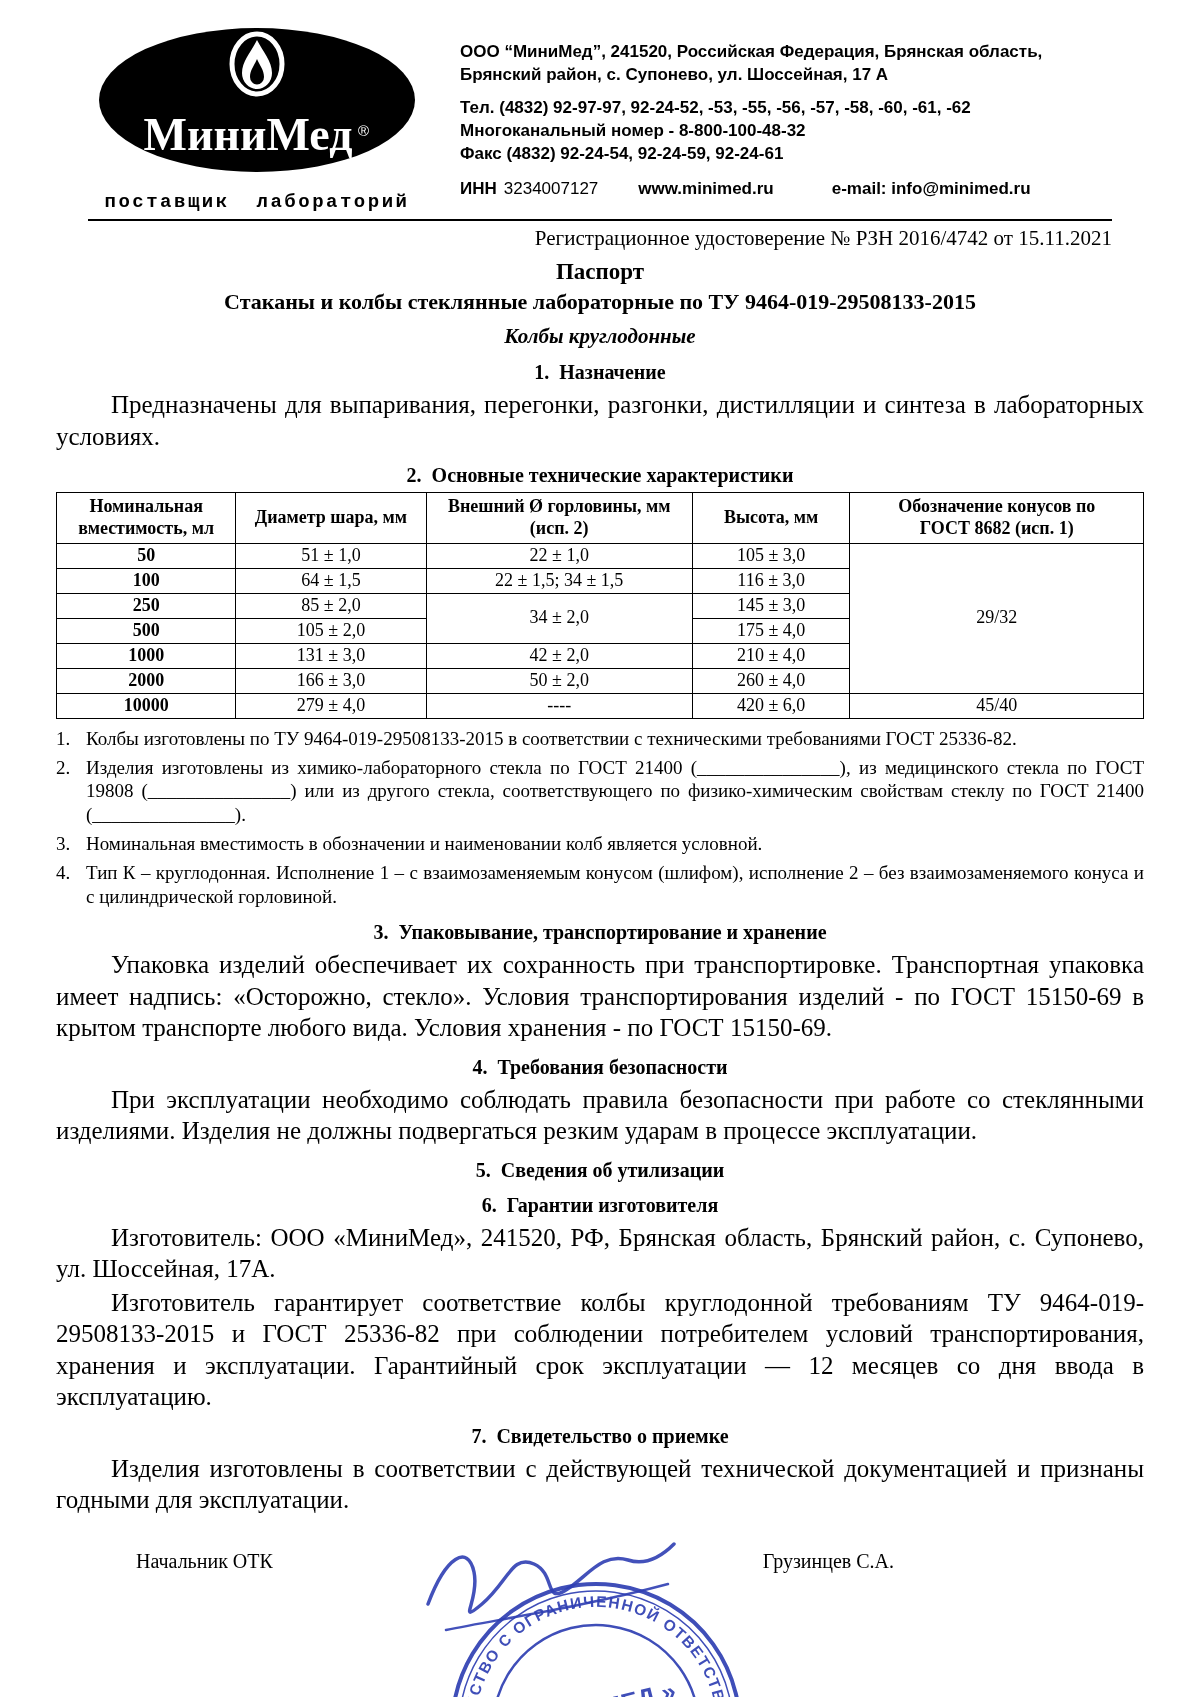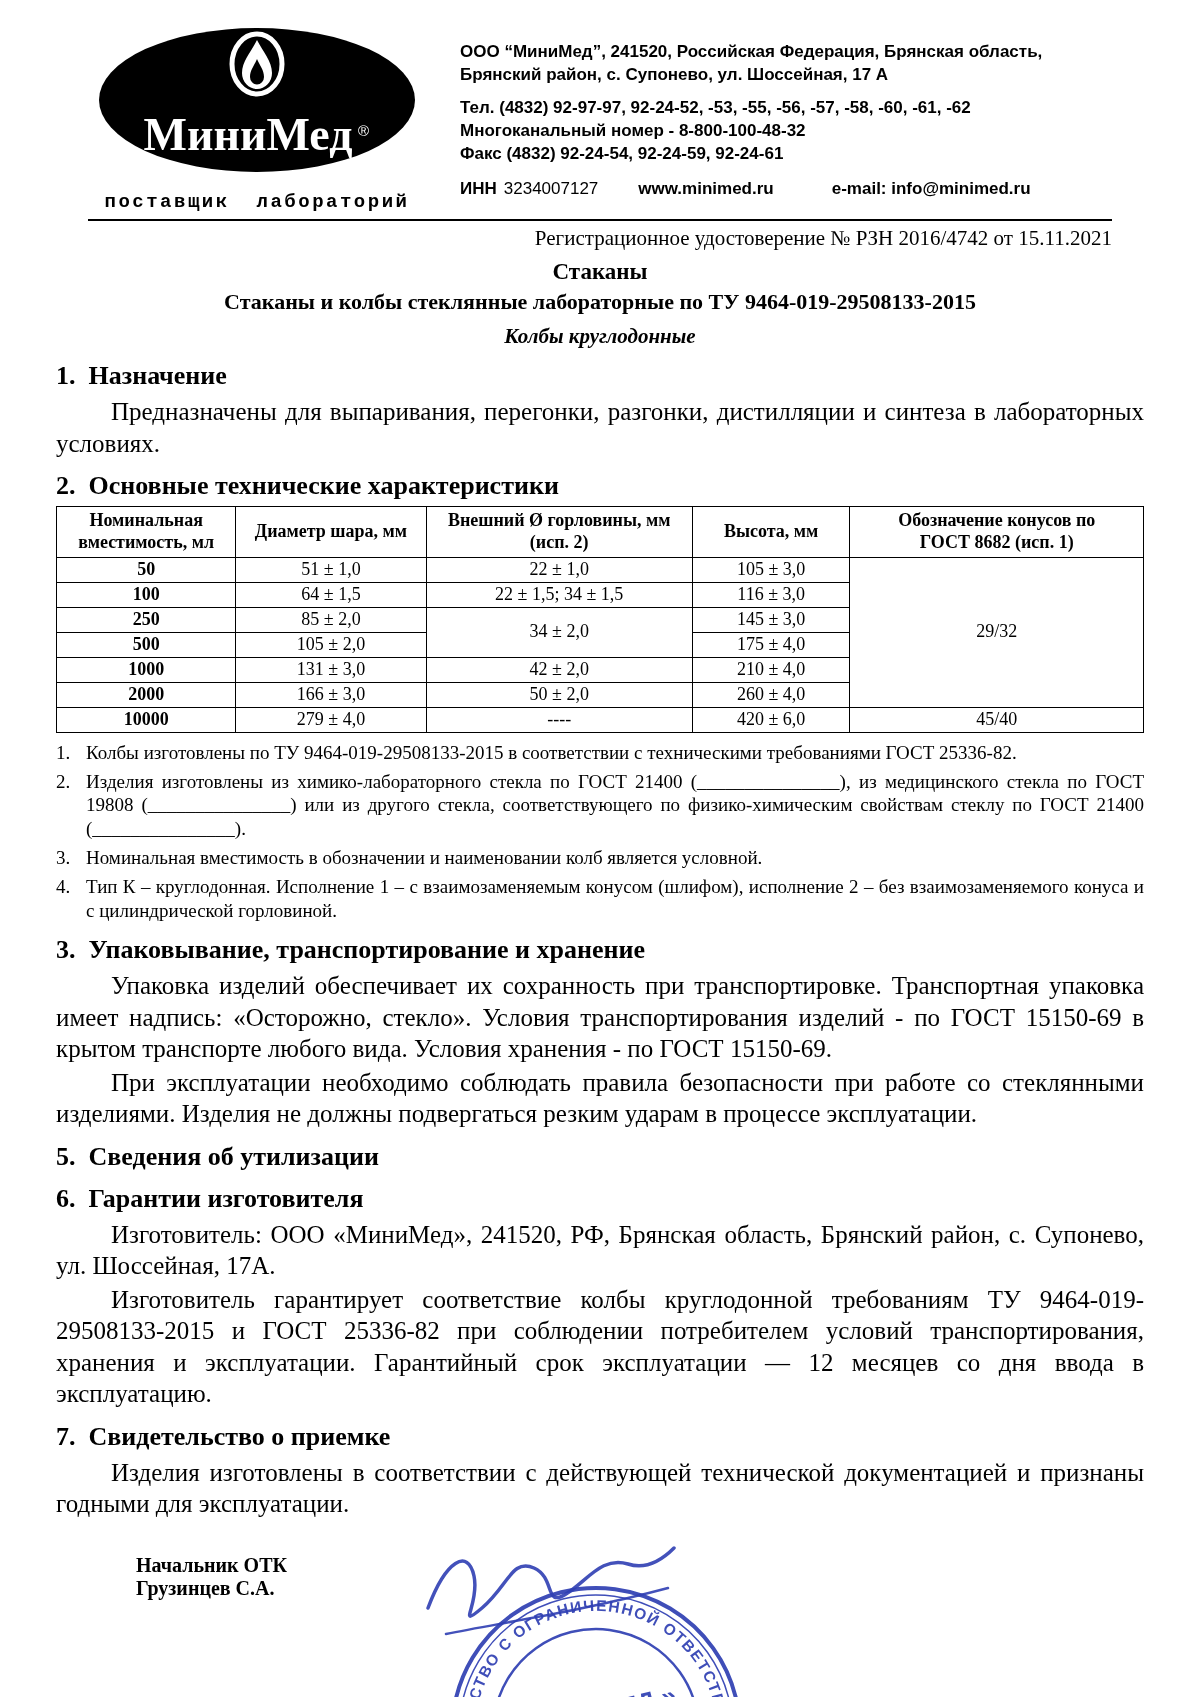--- a/index.html
+++ b/index.html
@@ -43,21 +43,21 @@
     font-size: 21px; margin-top: 5px;
   }
 
   
   .content { padding: 0 56px; }
   .t-doc  { text-align: center; font-weight: bold; font-size: 23px; margin-top: 8px; }
   .t-name { text-align: center; font-weight: bold; font-size: 22px; margin-top: 4px; }
   .t-prod { text-align: center; font-weight: bold; font-style: italic; font-size: 21px; margin-top: 9px; }
 
   .sec-h {
-    font-weight: bold; font-size: 26px;
+    text-align: center; font-weight: bold; font-size: 20px;
     margin: 12px 0 5px 0; white-space: pre-wrap;
     font-family: "Liberation Serif", serif;
   }
   .para {
     font-size: 25px; line-height: 1.26; text-align: justify;
     text-indent: 55px; margin: 2px 0;
   }
 
   
   .spec-table {
@@ -78,23 +78,23 @@
   .note {
     position: relative; padding-left: 30px;
     font-size: 19px; line-height: 1.26; text-align: justify;
     margin: 5px 0;
   }
   .note-num { position: absolute; left: 0; top: 0; }
 
   
   .approve-wrap { position: relative; margin-top: 34px; height: 330px; }
   .approve-row {
-    display: flex; justify-content: center;
+    display: flex; justify-content: space-between;
     padding: 0 250px 0 80px;
-    font-weight: bold; font-size: 20px; flex-direction: column;
+    font-weight: normal; font-size: 20px;
   }
   .stamp-area { position: absolute; left: 360px; top: 10px; width: 360px; height: 330px; }
   .stamp-svg {
     position: absolute; left: 30px; top: 18px;
     transform: rotate(-14deg); opacity: 0.92;
   }
   .stamp-svg text { font-family: "Liberation Sans", sans-serif; }
   .signature-svg { position: absolute; left: 0px; top: -28px; opacity: 0.9; }
 </style>
 </head>
@@ -129,21 +129,21 @@
         <span class="inn-mail">e-mail: info@minimed.ru</span>
       </div>
     </div>
   </header>
 
   <div class="hdr-rule"></div>
   <div class="registration">Регистрационное удостоверение № РЗН 2016/4742 от 15.11.2021</div>
 
   <main class="content">
 
-    <div class="t-doc">Стаканы</div>
+    <div class="t-doc">Паспорт</div>
     <div class="t-name">Стаканы и колбы стеклянные лабораторные по ТУ 9464-019-29508133-2015</div>
     <div class="t-prod">Колбы круглодонные</div>
 
     <h2 class="sec-h">1.  Назначение</h2>
     <p class="para">Предназначены для выпаривания, перегонки, разгонки, дистилляции и синтеза в лабораторных условиях.</p>
 
     <h2 class="sec-h">2.  Основные технические характеристики</h2>
 
     <table class="spec-table">
       <thead>
@@ -230,20 +230,21 @@
       </div>
       <div class="note">
         <span class="note-num">4.</span>
         <span>Тип К – круглодонная. Исполнение 1 – с взаимозаменяемым конусом (шлифом), исполнение 2 – без взаимозаменяемого конуса и с цилиндрической горловиной.</span>
       </div>
     </div>
 
     <h2 class="sec-h">3.  Упаковывание, транспортирование и хранение</h2>
     <p class="para">Упаковка изделий обеспечивает их сохранность при транспортировке. Транспортная упаковка имеет надпись: «Осторожно, стекло». Условия транспортирования изделий - по ГОСТ 15150-69 в крытом транспорте любого вида. Условия хранения - по ГОСТ 15150-69.</p>
 
+    <h2 class="sec-h">4.  Требования безопасности</h2>
     <p class="para">При эксплуатации необходимо соблюдать правила безопасности при работе со стеклянными изделиями. Изделия не должны подвергаться резким ударам в процессе эксплуатации.</p>
 
     <h2 class="sec-h">5.  Сведения об утилизации</h2>
 
     <h2 class="sec-h">6.  Гарантии изготовителя</h2>
     <p class="para">Изготовитель: ООО «МиниМед», 241520, РФ, Брянская область, Брянский район, с. Супонево, ул. Шоссейная, 17А.</p>
     <p class="para">Изготовитель гарантирует соответствие колбы круглодонной требованиям ТУ 9464-019-29508133-2015 и ГОСТ 25336-82 при соблюдении потребителем условий транспортирования, хранения и эксплуатации. Гарантийный срок эксплуатации — 12 месяцев со дня ввода в эксплуатацию.</p>
 
     <h2 class="sec-h">7.  Свидетельство о приемке</h2>
     <p class="para">Изделия изготовлены в соответствии с действующей технической документацией и признаны годными для эксплуатации.</p>

